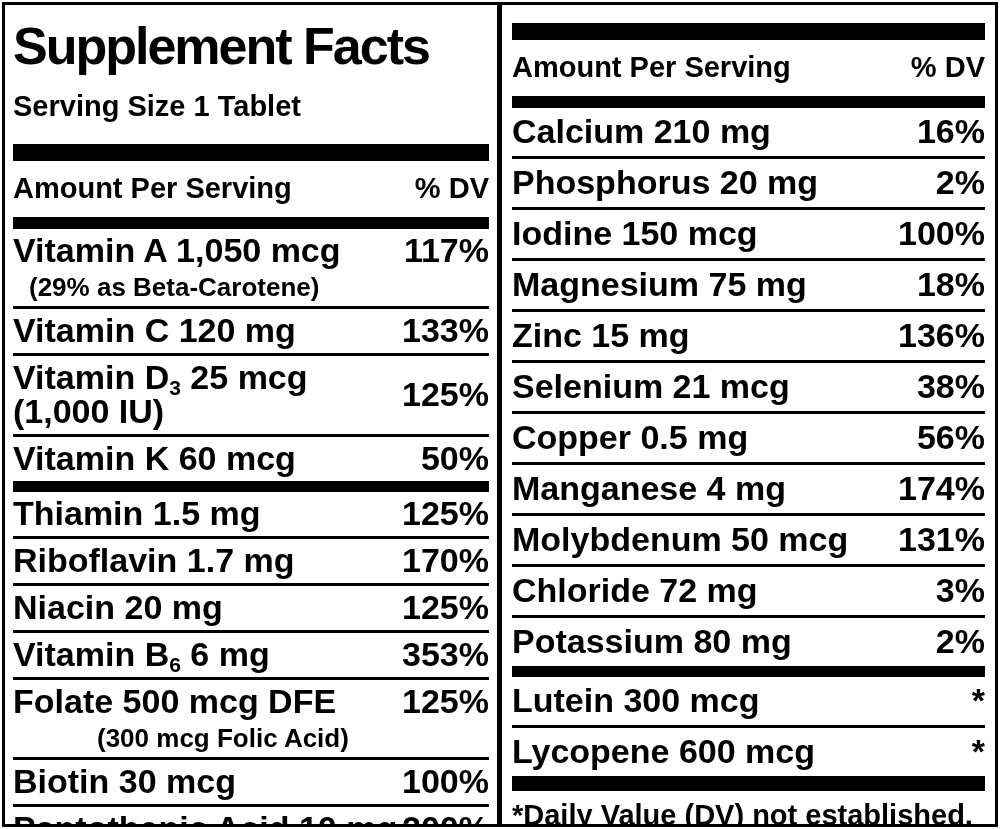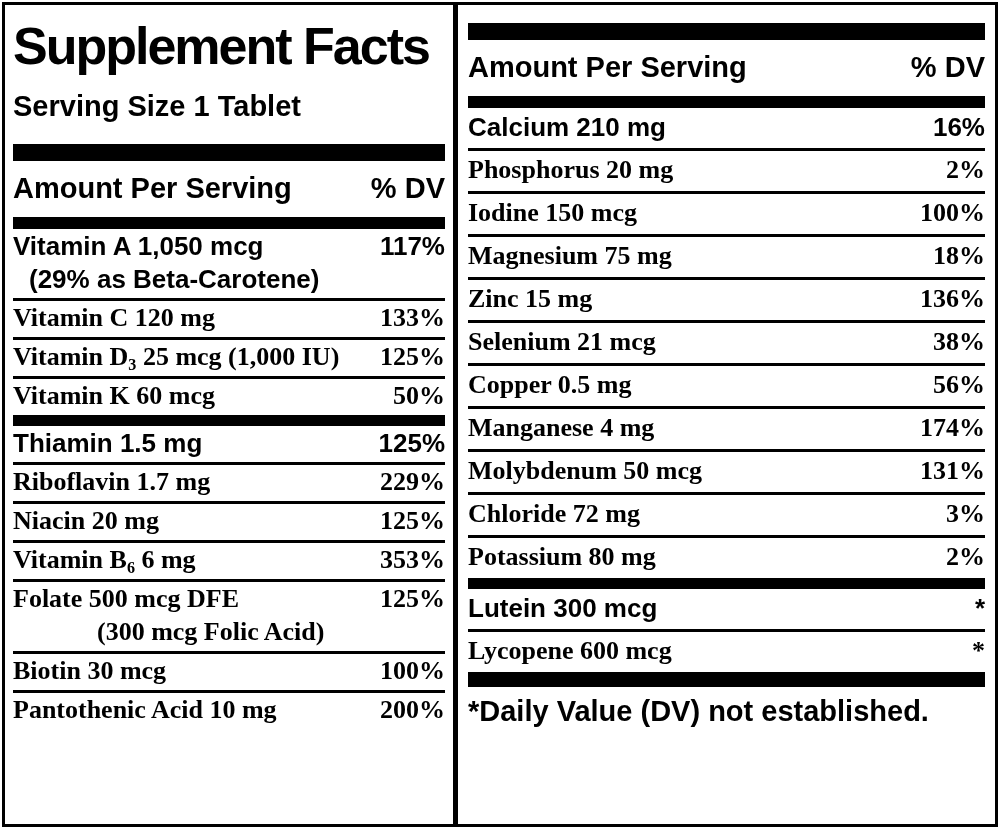--- a/index.html
+++ b/index.html
@@ -13,21 +13,21 @@
     box-sizing: border-box;
     width: 996px; height: 825px;
     margin: 2px;
     border: 3px solid #000;
     background: #fff;
     color: #000;
     display: flex;
     overflow: hidden;
   }
   .col { box-sizing: border-box; }
-  .col-left  { width: 448px; padding: 14px 8px 16px 8px; }
+  .col-left  { width: 492px; padding: 14px 8px 16px 8px; }
   .divider   { width: 5px; background: #000; flex: none; }
   .col-right { flex: 1; padding: 18px 10px 0 10px; }
 
   .title {
     font-size: 52px;
     font-weight: bold;
     letter-spacing: -2px;
     line-height: 1.05;
     margin: 0;
     white-space: nowrap;
@@ -48,26 +48,26 @@
     display: flex;
     justify-content: space-between;
     align-items: baseline;
     font-size: 29px;
     font-weight: bold;
     padding: 13px 0 14px 0;
     line-height: 1;
   }
 
   .row { box-sizing: border-box; }
-  .row.hl { border-top: 3px solid #000; font-family: Liberation Serif, serif; }
+  .row.hl { border-top: 3px solid #000; }
   .row-line {
     display: flex;
     justify-content: space-between;
-    align-items: flex-start;
-    font-size: 26px;
+    align-items: center;
+    font-size: 34px;
     font-weight: bold;
     line-height: 1;
   }
   .col-left  .row-line { padding: 4px 0 6px 0; }
   .col-right .row-line { padding: 6px 0 8px 0; }
 
   .row-note {
     font-size: 26px;
     font-weight: bold;
     line-height: 1;
@@ -135,21 +135,21 @@
         <div class="bar bar-sep"></div>
         <div class="row">
           <div class="row-line">
             <span class="row-label">Thiamin 1.5 mg</span>
             <span class="row-dv">125%</span>
           </div>
         </div>
         <div class="row hl">
           <div class="row-line">
             <span class="row-label">Riboflavin 1.7 mg</span>
-            <span class="row-dv">229%</span>
+            <span class="row-dv">170%</span>
           </div>
         </div>
         <div class="row hl">
           <div class="row-line">
             <span class="row-label">Niacin 20 mg</span>
             <span class="row-dv">125%</span>
           </div>
         </div>
         <div class="row hl">
           <div class="row-line">

